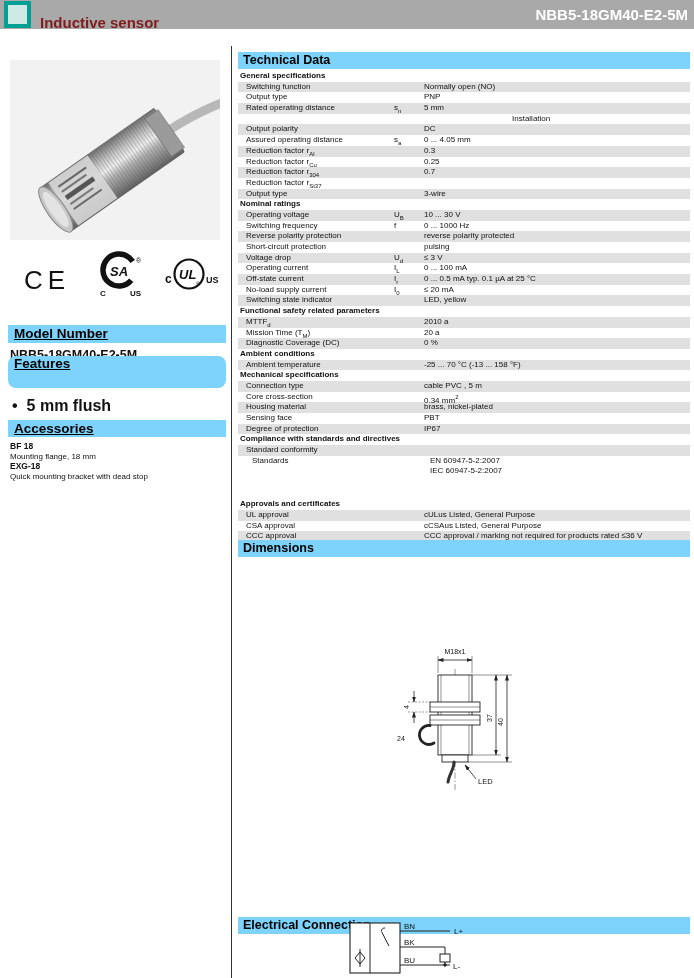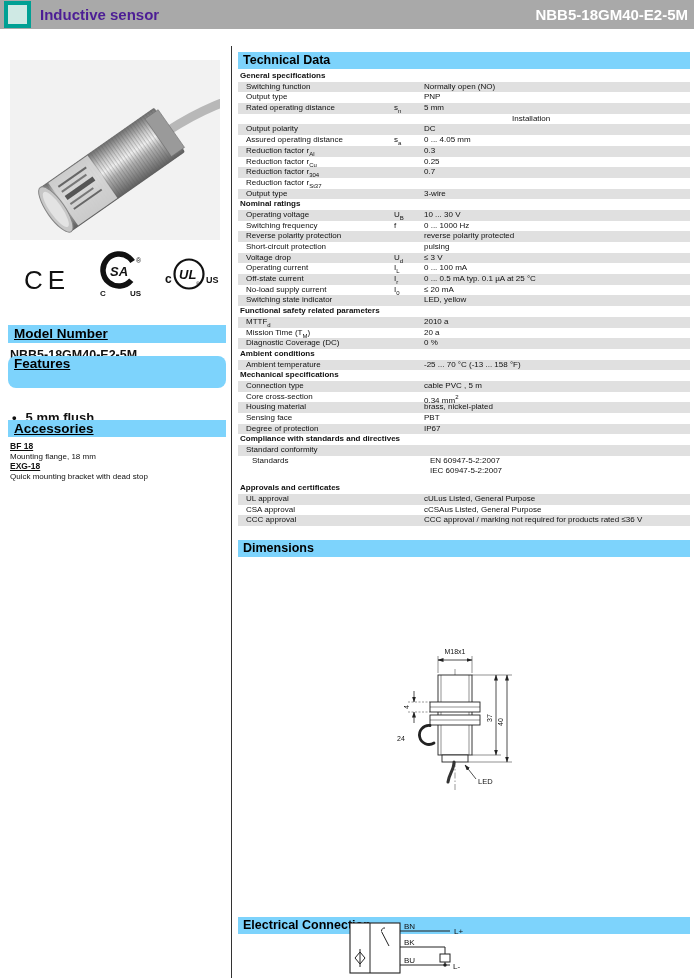--- a/index.html
+++ b/index.html
@@ -1,35 +1,35 @@
 <!DOCTYPE html>
 <html><head>
 <meta charset="utf-8">
 <style>
   html,body{margin:0;padding:0;background:#fff;}
   body{width:694px;height:978px;position:relative;overflow:hidden;
        font-family:"Liberation Sans",sans-serif;color:#111;}
   
   .top-bar{position:absolute;left:0;top:3;width:694px;height:29px;background:#a9a9a9;}
   .logo{position:absolute;left:4px;top:1px;width:19px;height:19px;border:4px solid #00a094;background:#cfe9e4;}
-  .top-title{position:absolute;left:40px;top:0;height:38px;line-height:29px;font-size:15px;font-weight:bold;color:#4c1d95;}
+  .top-title{position:absolute;left:40px;top:8px;height:38px;line-height:29px;font-size:15px;font-weight:bold;color:#7f1d1d;}
   .top-model{position:absolute;right:6px;top:0;height:29px;line-height:29px;font-size:15px;font-weight:bold;color:#fff;}
   
   .divider{position:absolute;left:231px;top:46px;width:1px;height:932px;background:#333;}
   
   .left-col{position:absolute;left:8px;top:46px;width:218px;}
   .photo{position:absolute;left:2px;top:14px;width:210px;height:180px;background:#f2f2f2;overflow:hidden;}
   .marks{position:absolute;left:0;top:204px;width:218px;height:52px;}
   .bar{background:#7dd3fc;font-weight:bold;color:#000;}
   .left-bar{position:absolute;left:0;width:218px;height:18px;line-height:18px;font-size:13.5px;padding-left:6px;box-sizing:border-box;text-decoration:underline;}
   .model-value{position:absolute;left:2px;top:302px;font-size:12.5px;font-weight:bold;}
-  .feat-item{position:absolute;left:4px;top:364px;font-size:13px;font-weight:bold;}
+  .feat-item{position:absolute;left:4px;top:351px;font-size:16px;font-weight:bold;}
   .feat-item .blt{margin-right:9px;}
   .acc-list{position:absolute;left:2px;top:395px;width:214px;}
-  .acc-name{font-size:8.5px;font-weight:bold;line-height:9.5px;margin-top:1px;text-decoration:underline;}
+  .acc-name{font-size:8.5px;font-weight:bold;line-height:9.5px;margin-top:1px;}
   .acc-desc{font-size:8px;line-height:9.5px;}
   
   .right-col{position:absolute;left:238px;top:52px;width:452px;}
   .sec-bar{position:absolute;left:0;width:452px;height:17px;line-height:17px;font-size:12.5px;padding-left:5px;box-sizing:border-box;}
   #tech-bar{top:0;}
   #tech-table{position:absolute;left:0;top:19px;width:452px;}
   .t-sec{font-weight:bold;font-size:8px;height:10.7px;line-height:10.7px;padding-left:2px;}
   .t-row{display:flex;height:10.7px;line-height:10.7px;font-size:8px;padding-left:8px;box-sizing:border-box;justify-content:flex-end;}
   .t-row.two{height:21.4px;}
   .t-row .lab{width:148px;flex:none;}
@@ -292,21 +292,21 @@
         <span class="val"></span>
       </div>
       <div class="t-row two">
         <span class="lab" style="padding-left: 6px;">Standards</span>
         <span class="sym"></span>
         <span class="val">
           <div>EN 60947-5-2:2007</div>
           <div>IEC 60947-5-2:2007</div>
         </span>
       </div>
-      <div class="t-sec" style="margin-top: 6px;">Approvals and certificates</div>
+      <div class="t-sec" style="margin-top: 22px;">Approvals and certificates</div>
       <div class="t-row shaded">
         <span class="lab">UL approval</span>
         <span class="sym"></span>
         <span class="val">cULus Listed, General Purpose</span>
       </div>
       <div class="t-row">
         <span class="lab">CSA approval</span>
         <span class="sym"></span>
         <span class="val">cCSAus Listed, General Purpose</span>
       </div>

